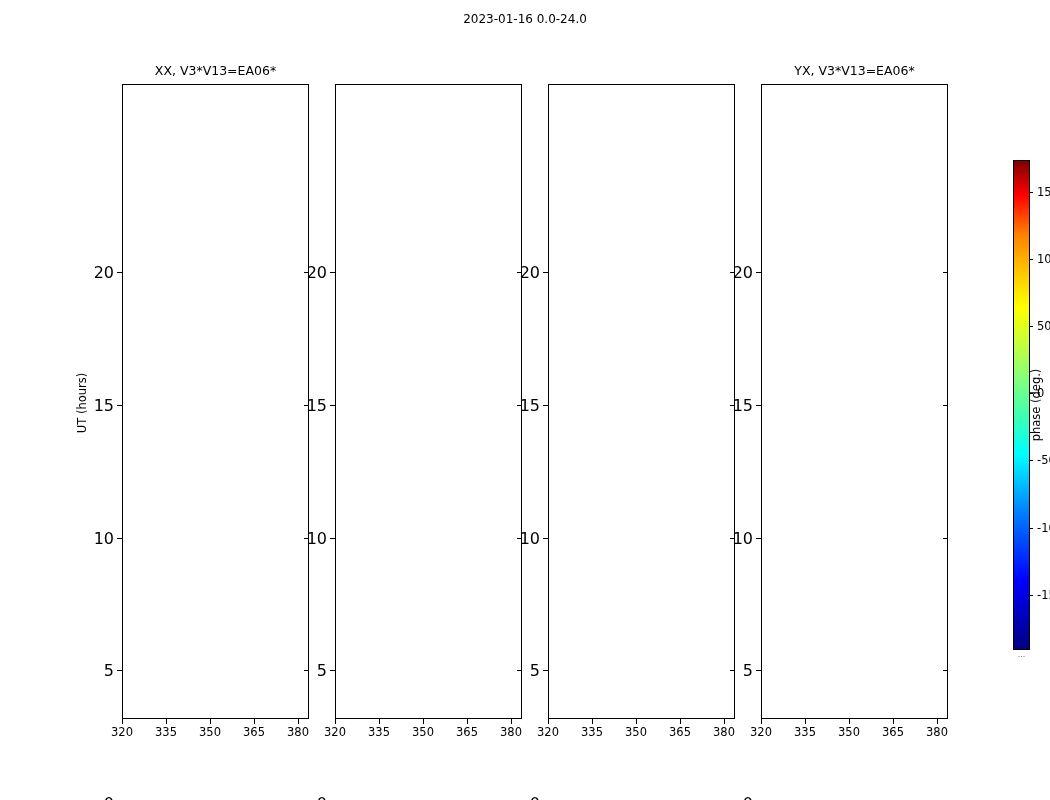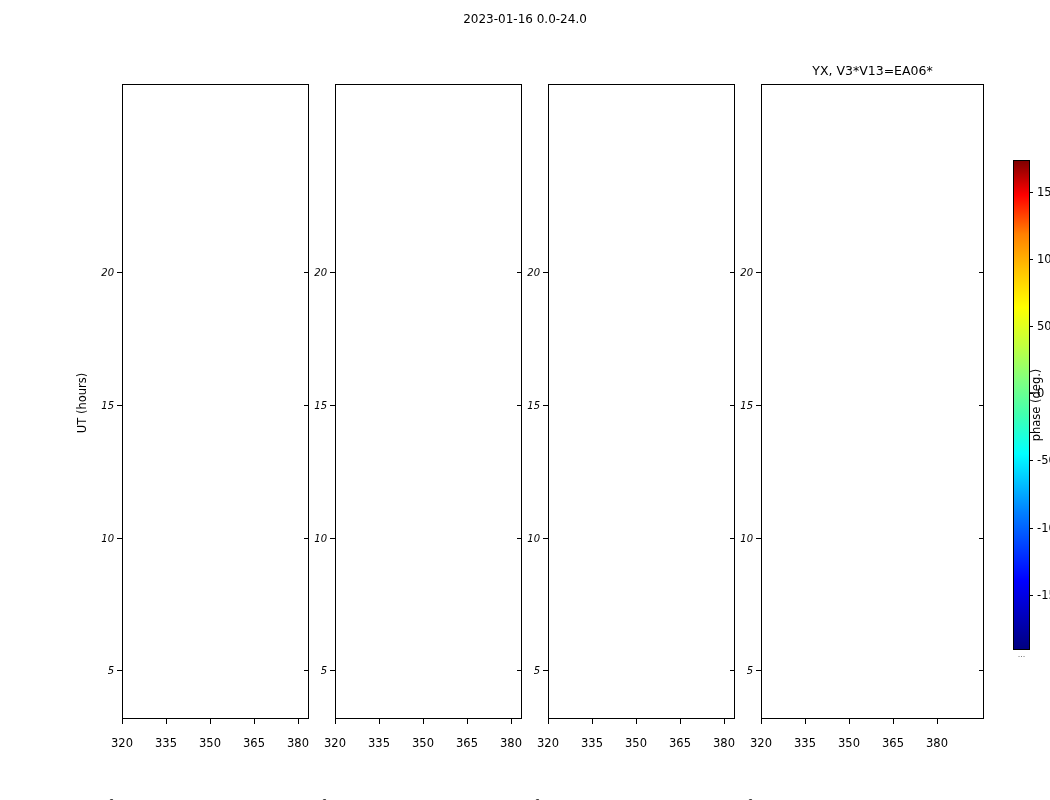--- a/index.html
+++ b/index.html
@@ -70,36 +70,35 @@
     right: -0px;
     width: 5px;
     height: 1px;
     background: #000;
   }
   .ytick-label {
     position: absolute;
     right: 100%;
     transform: translateY(-50%);
     margin-right: 8px;
-    font-size: 10px;
-    white-space: nowrap;
-    font-style: italic;
+    font-size: 16px;
+    white-space: nowrap;
   }
   .xtick {
     position: absolute;
     bottom: -5px;
     width: 1px;
     height: 5px;
     background: #000;
   }
   .xtick-label {
     position: absolute;
     top: 100%;
     transform: translateX(-50%);
-    margin-top: 17px;
+    margin-top: 6px;
     font-size: 11.5px;
     white-space: nowrap;
   }
   .ylabel {
     position: absolute;
     font-size: 11.5px;
     transform-origin: 50% 50%;
     transform: rotate(-90deg);
     white-space: nowrap;
   }
@@ -170,20 +169,21 @@
   }
 </style>
 </head>
 <body>
 
 <div class="figure">
 
   <div class="suptitle">2023-01-16 0.0-24.0</div>
 
   <div class="panel" style="left:122px; width:187px;">
+    <div class="panel-title">XX, V3*V13=EA06*</div>
     <div class="panel-frame"></div>
 
     <div class="ytick" style="top:586px;"></div>
     <div class="ytick" style="top:454px;"></div>
     <div class="ytick" style="top:321px;"></div>
     <div class="ytick" style="top:188px;"></div>
 
     <div class="ytick-in" style="top:586px;"></div>
     <div class="ytick-in" style="top:454px;"></div>
     <div class="ytick-in" style="top:321px;"></div>
@@ -265,21 +265,21 @@
     <div class="xtick" style="left:132px;"></div>
     <div class="xtick" style="left:176px;"></div>
 
     <div class="xtick-label" style="left:0px;">320</div>
     <div class="xtick-label" style="left:44px;">335</div>
     <div class="xtick-label" style="left:88px;">350</div>
     <div class="xtick-label" style="left:132px;">365</div>
     <div class="xtick-label" style="left:176px;">380</div>
   </div>
 
-  <div class="panel" style="left:761px; width:223px;">
+  <div class="panel" style="left:761px; width:187px;">
     <div class="panel-title">YX, V3*V13=EA06*</div>
     <div class="panel-frame"></div>
 
     <div class="ytick" style="top:586px;"></div>
     <div class="ytick" style="top:454px;"></div>
     <div class="ytick" style="top:321px;"></div>
     <div class="ytick" style="top:188px;"></div>
 
     <div class="ytick-in" style="top:586px;"></div>
     <div class="ytick-in" style="top:454px;"></div>

